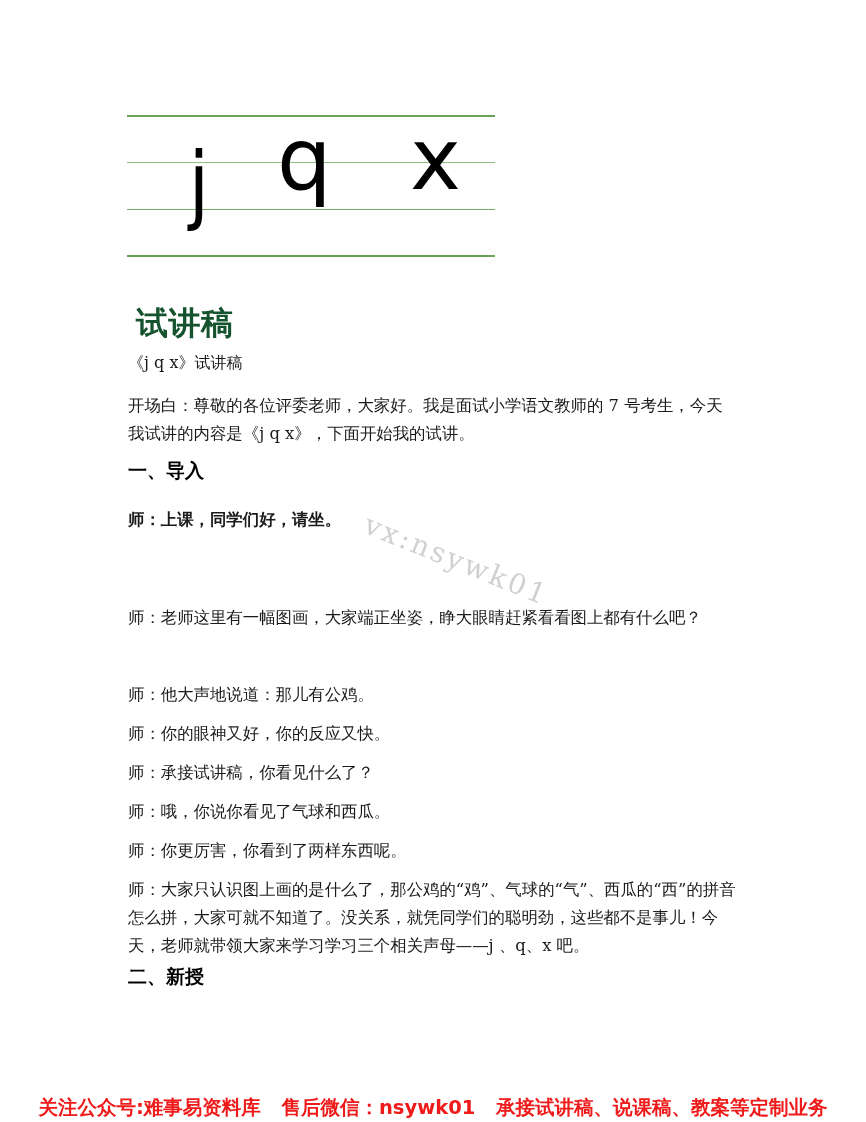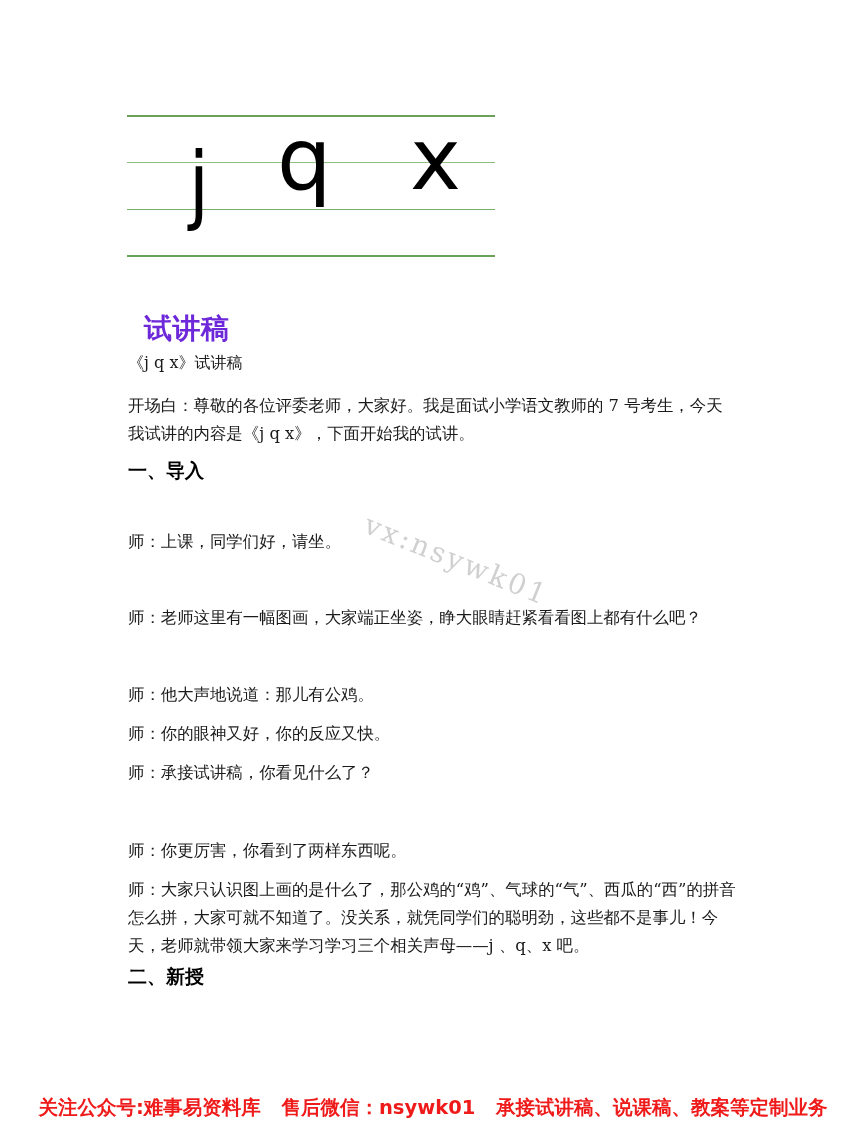--- a/index.html
+++ b/index.html
@@ -51,24 +51,24 @@
   .letter-q { left: 150px; top: 6px; font-size: 86px; }
   .letter-x { left: 283px; top: 6px; font-size: 86px; }
 
   
   .doc-title {
     position: absolute;
     left: 128px;
     top: 294px;
     font-family: "DejaVu Sans", "Liberation Sans", sans-serif;
     font-weight: bold;
-    font-size: 28px;
+    font-size: 32px;
     letter-spacing: 0.5px;
-    color: #6d28d9;
-    margin: 16px;
+    color: #14532d;
+    margin: 8px;
   }
   .subtitle {
     position: absolute;
     left: 128px;
     top: 353px;
     font-size: 16px;
     margin: 0;
   }
   .para {
     position: absolute;
@@ -132,25 +132,26 @@
   </div>
 
   <h1 class="doc-title">试讲稿</h1>
 
   <p class="subtitle">《j q x》试讲稿</p>
 
   <p class="para" style="top:392px;">开场白：尊敬的各位评委老师，大家好。我是面试小学语文教师的 7 号考生，今天我试讲的内容是《j q x》，下面开始我的试讲。</p>
 
   <h2 class="section-heading" style="top:458px;">一、导入</h2>
 
-  <p class="para" style="top:528px;">师：上课，同学们好，请坐。</p>
+  <p class="para" style="top:506px;font-weight:bold;">师：上课，同学们好，请坐。</p>
   <p class="para" style="top:604px;">师：老师这里有一幅图画，大家端正坐姿，睁大眼睛赶紧看看图上都有什么吧？</p>
   <p class="para" style="top:720px;">师：你的眼神又好，你的反应又快。</p>
   <p class="para" style="top:681px;">师：他大声地说道：那儿有公鸡。</p>
   <p class="para" style="top:759px;">师：承接试讲稿，你看见什么了？</p>
+  <p class="para" style="top:798px;">师：哦，你说你看见了气球和西瓜。</p>
   <p class="para" style="top:837px;">师：你更厉害，你看到了两样东西呢。</p>
   <p class="para" style="top:876px;">师：大家只认识图上画的是什么了，那公鸡的“鸡”、气球的“气”、西瓜的“西”的拼音怎么拼，大家可就不知道了。没关系，就凭同学们的聪明劲，这些都不是事儿！今天，老师就带领大家来学习学习三个相关声母——j 、q、x 吧。</p>
 
   <h2 class="section-heading" style="top:964px;">二、新授</h2>
 
   <div class="watermark">vx:nsywk01</div>
 
   <div class="footer-banner">
     <span>关注公众号:难事易资料库</span>
     <span>售后微信：nsywk01</span>

